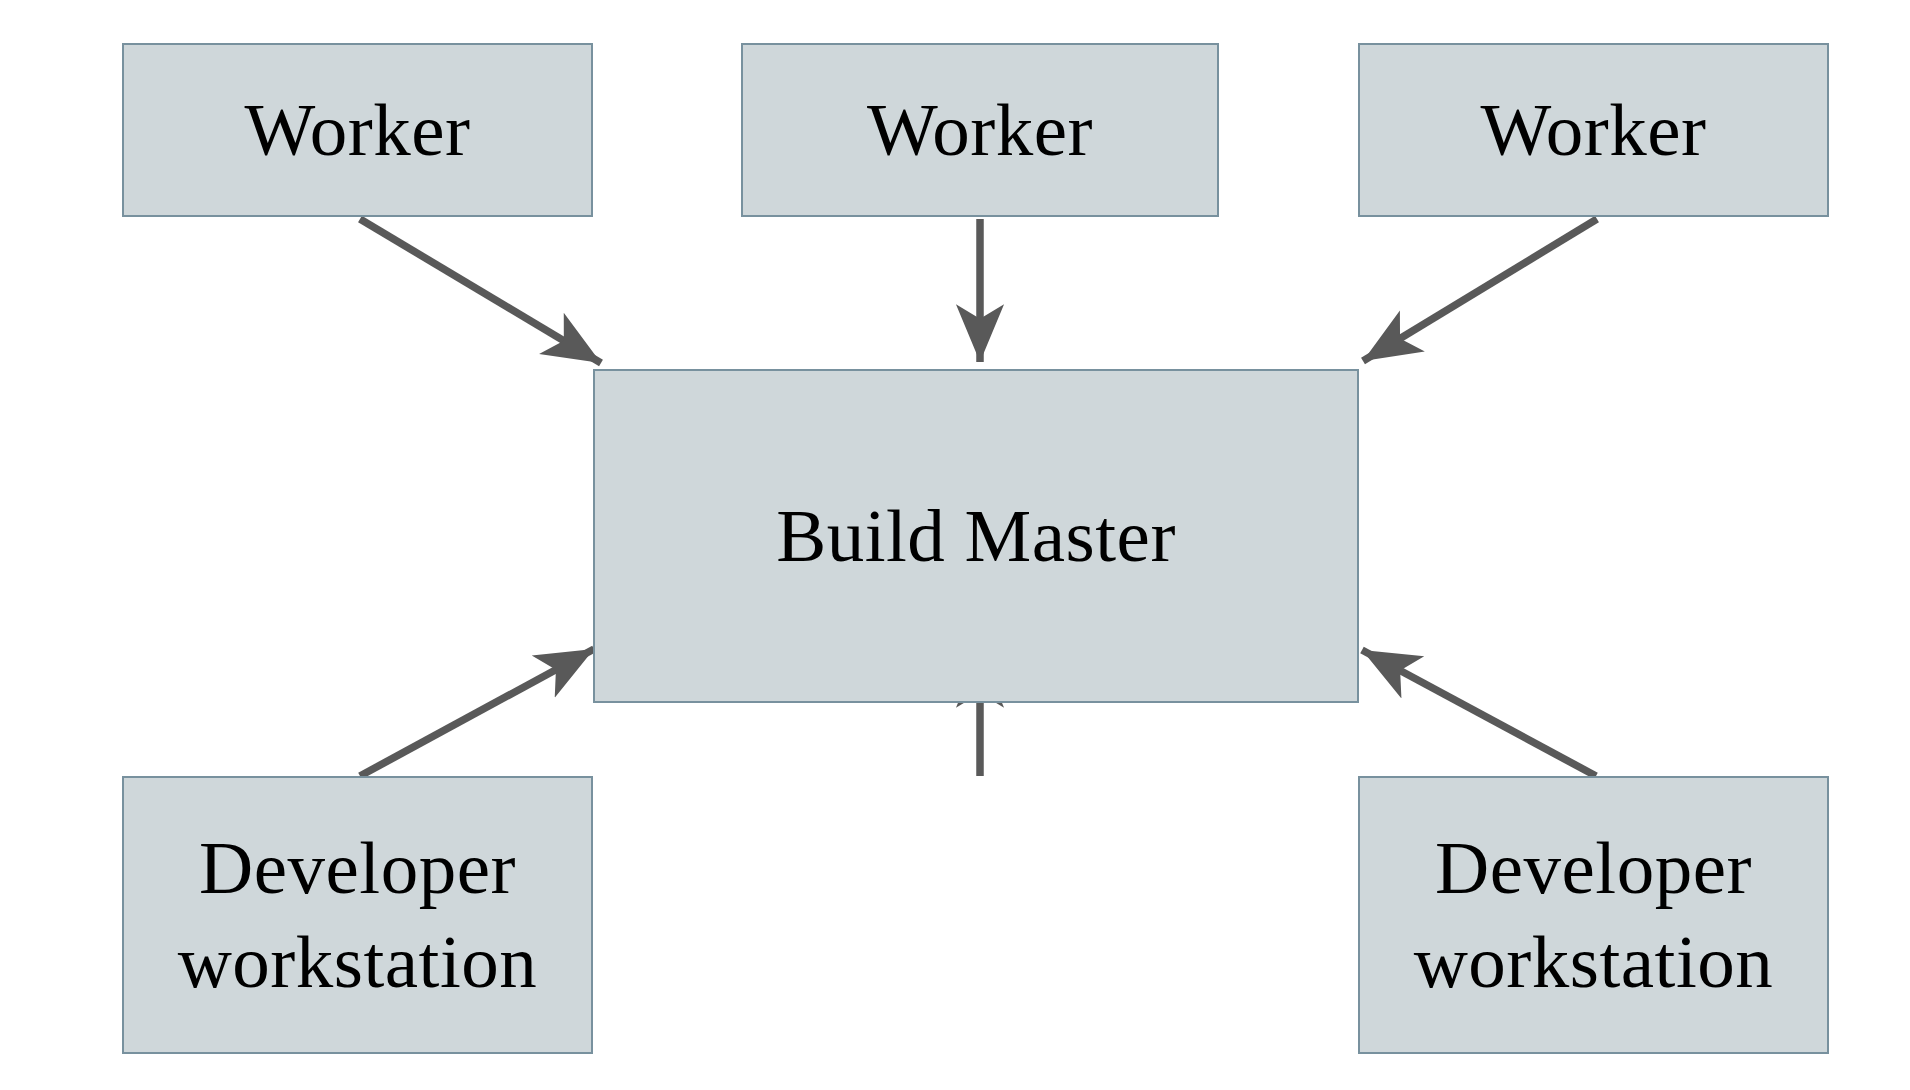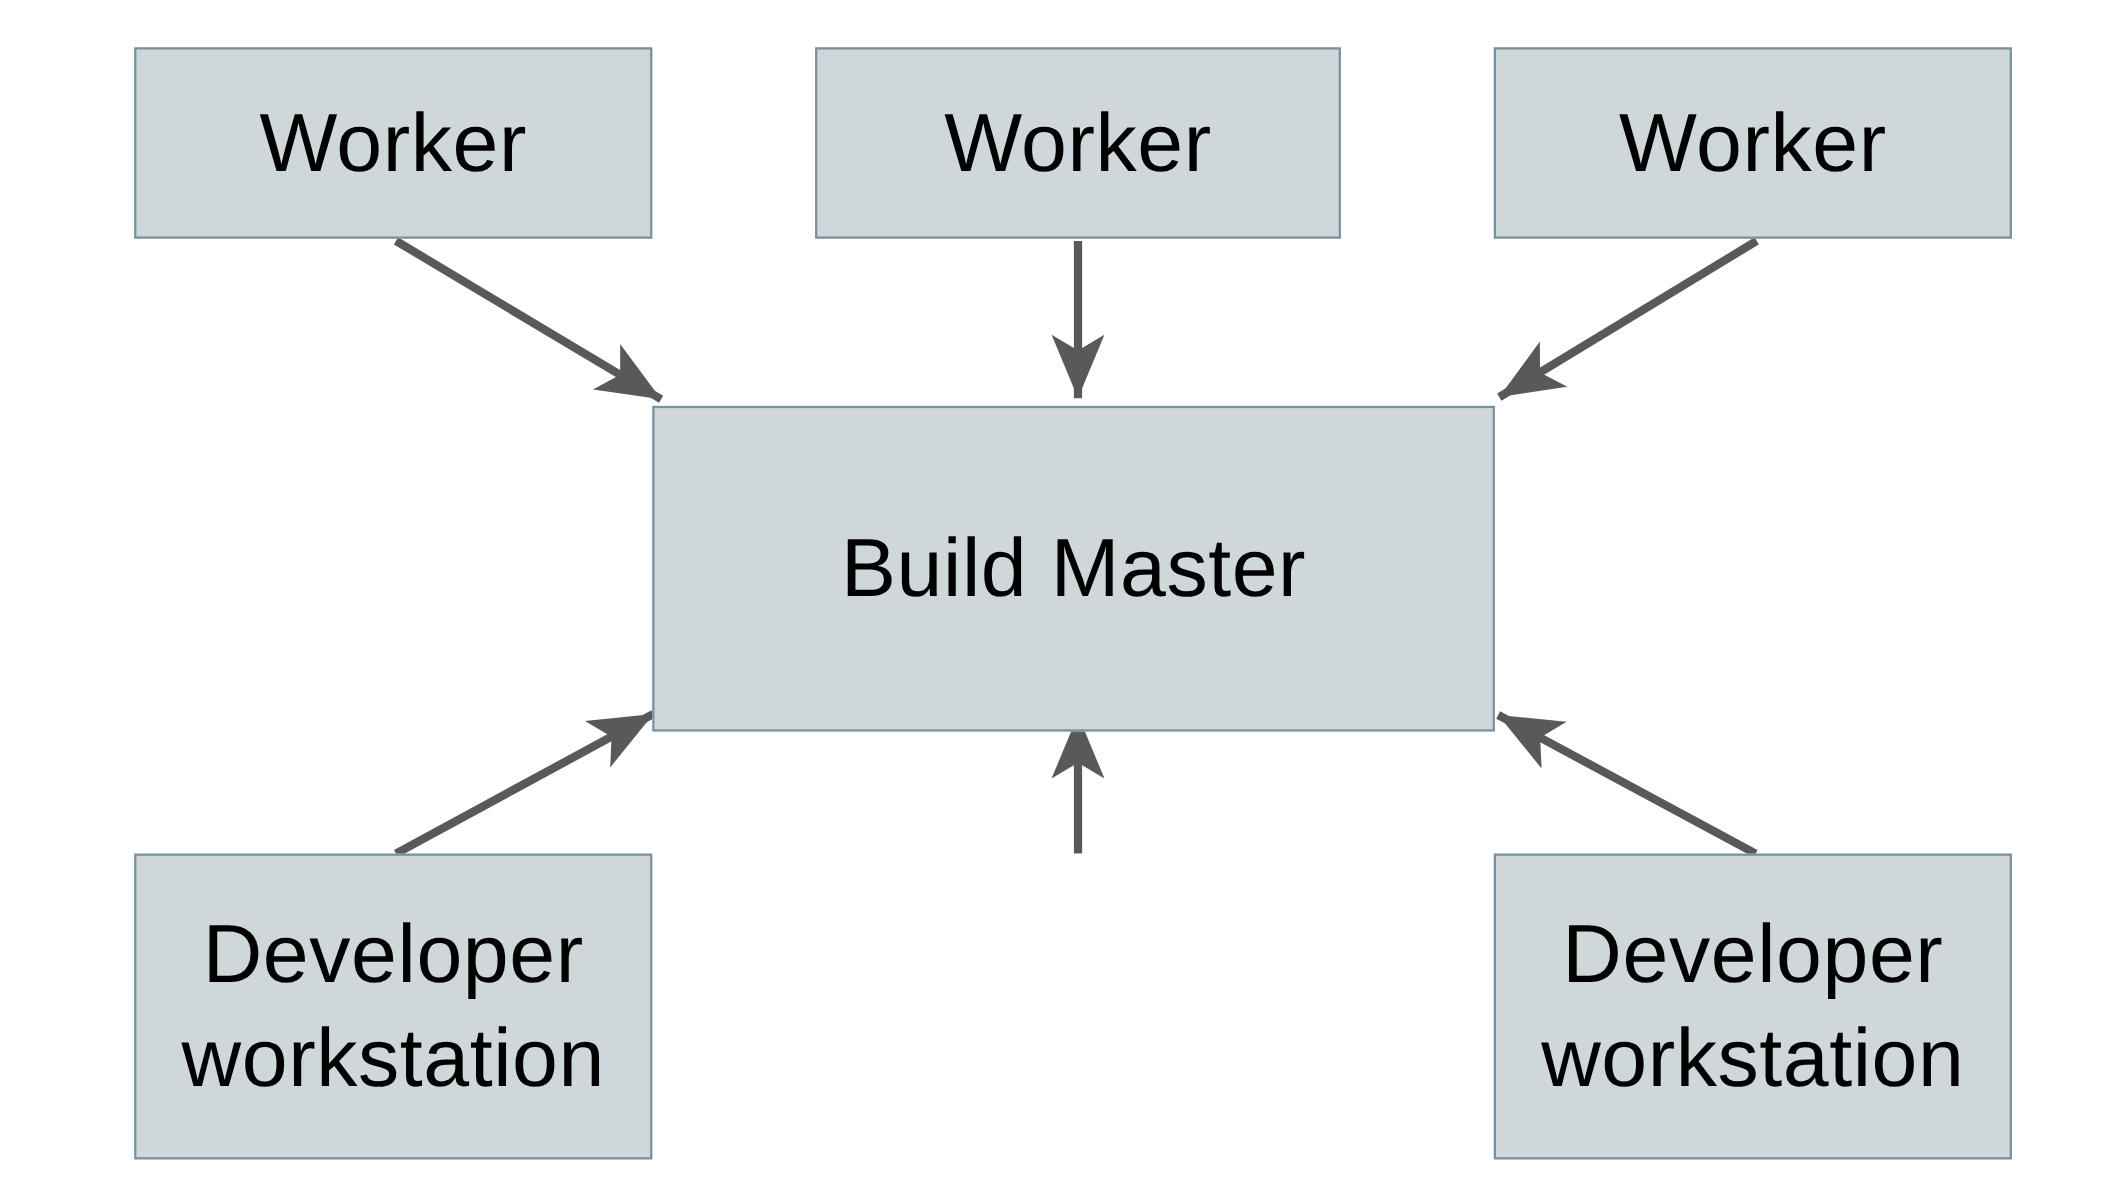--- a/index.html
+++ b/index.html
@@ -6,21 +6,21 @@
     --node-fill:#cfd7da;
     --node-border:#78919e;
     --arrow:#595959;
     --label:#000000;
     --bg:#ffffff;
   }
   *{margin:0;padding:0;box-sizing:border-box;}
   html,body{width:1910px;height:1090px;background:var(--bg);overflow:hidden;}
   .canvas{
     position:relative;width:1910px;height:1090px;background:var(--bg);
-    font-family:Liberation Sans, sans-serif;
+    font-family:Liberation Serif, serif;
   }
   .edges{position:absolute;left:0;top:0;width:1910px;height:1090px;}
   .edges line{stroke:var(--arrow);stroke-width:7.5;}
   .edges .head{fill:var(--arrow);}
   .node{
     position:absolute;
     background:var(--node-fill);
     border:2px solid var(--node-border);
     display:flex;align-items:center;justify-content:center;
     text-align:center;
@@ -28,21 +28,21 @@
   .node-label{
     color:var(--label);
     font-size:75px;
     line-height:1.25;
     letter-spacing:0.5px;
   }
   
   #n-worker-1{left:122px;top:43px;width:471px;height:174px;}
   #n-worker-2{left:741px;top:43px;width:478px;height:174px;}
   #n-worker-3{left:1358px;top:43px;width:471px;height:174px;}
-  #n-build-master{left:593px;top:369px;width:766px;height:296px;}
+  #n-build-master{left:593px;top:369px;width:766px;height:334px;}
   #n-dev-left{left:122px;top:776px;width:471px;height:278px;}
   #n-ci-server{left:741px;top:776px;width:478px;height:278px;}
   #n-dev-right{left:1358px;top:776px;width:471px;height:278px;}
 </style>
 </head>
 <body>
 
 <div class="canvas">
 
   <svg class="edges" viewBox="0 0 1910 1090" xmlns="http://www.w3.org/2000/svg">

